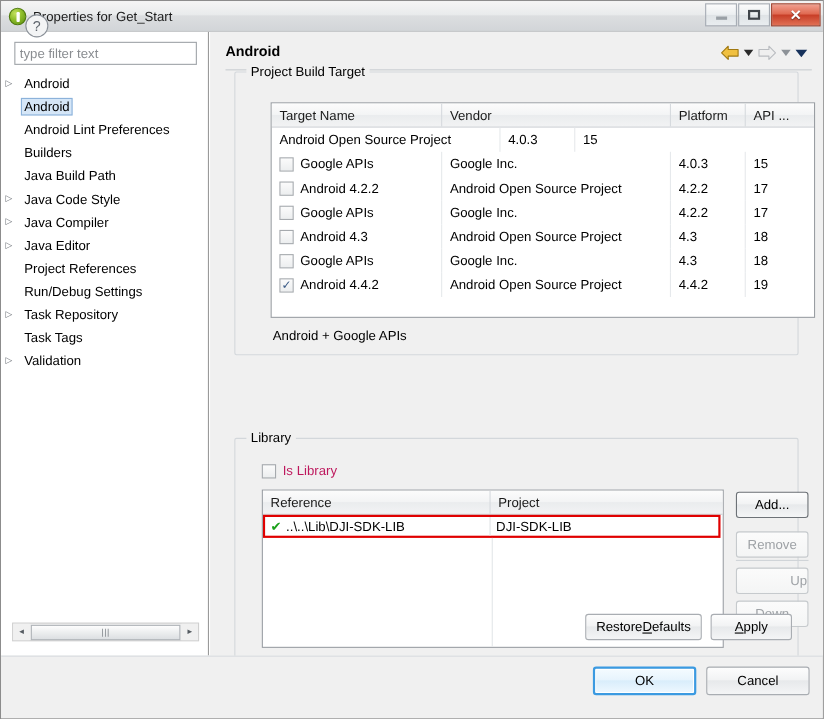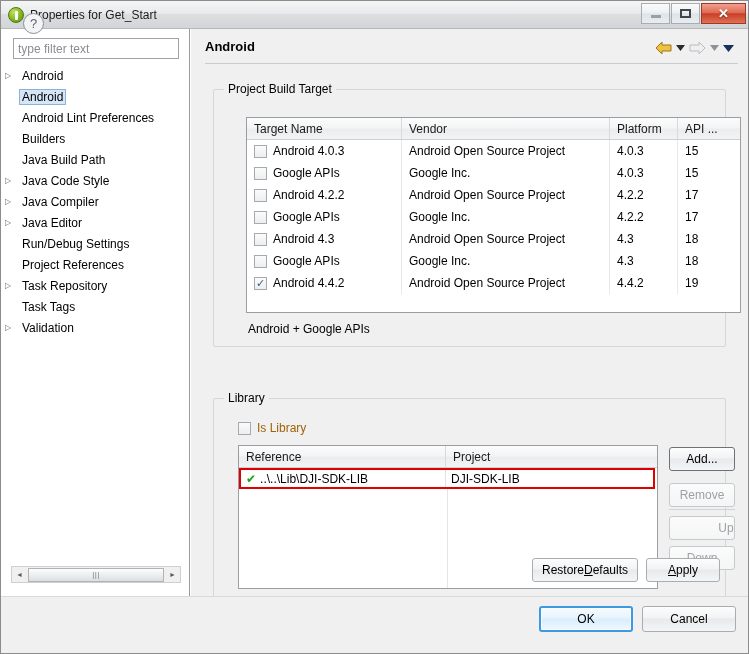--- a/index.html
+++ b/index.html
@@ -217,21 +217,21 @@
     font-family: "DejaVu Sans", sans-serif;
   }
   #build-summary {
     position: absolute; left: 34px; top: 232px;
     font-size: 12px; color: #000000;
   }
 
   
   #lib-checkbox-row {
     position: absolute; left: 24px; top: 22px;
-    display: flex; align-items: center; font-size: 12px; color: #a16207;
+    display: flex; align-items: center; font-size: 12px; color: #be185d;
   }
   #lib-table {
     position: absolute; left: 24px; top: 46px;
     width: 420px; height: 144px;
     border: 1px solid #9a9ea3;
     background: #ffffff;
     overflow: hidden;
     text-align: center;
   }
   .lib-col-ref { width: 207px; }
@@ -354,25 +354,25 @@
         <div class="tree-row">
           <span class="tree-arrow">▷</span>
           <span class="tree-label">Java Compiler</span>
         </div>
         <div class="tree-row">
           <span class="tree-arrow">▷</span>
           <span class="tree-label">Java Editor</span>
         </div>
         <div class="tree-row">
           <span class="tree-arrow empty">▷</span>
+          <span class="tree-label">Project References</span>
+        </div>
+        <div class="tree-row">
+          <span class="tree-arrow empty">▷</span>
           <span class="tree-label">Run/Debug Settings</span>
-        </div>
-        <div class="tree-row">
-          <span class="tree-arrow empty">▷</span>
-          <span class="tree-label">Project References</span>
         </div>
         <div class="tree-row">
           <span class="tree-arrow">▷</span>
           <span class="tree-label">Task Repository</span>
         </div>
         <div class="tree-row">
           <span class="tree-arrow empty">▷</span>
           <span class="tree-label">Task Tags</span>
         </div>
         <div class="tree-row">
@@ -414,36 +414,32 @@
         </span>
         <span class="nav-chev">
           <svg width="11" height="7" viewBox="0 0 11 7">
               <path d="M0 0 L11 0 L5.5 7 Z" fill="#17325c"></path>
             </svg>
         </span>
       </div>
 
       <div id="title-sep"></div>
 
-      <div class="group" style="left:22px; top:60px; width:513px; height:258px;padding-left:16px;">
+      <div class="group" style="left:22px; top:36px; width:513px; height:258px;padding-left:16px;">
         <span class="group-title">Project Build Target</span>
 
         <div id="target-table">
           <div class="tbl-head">
             <div class="th col-name">Target Name</div>
             <div class="th col-vendor">Vendor</div>
             <div class="th col-plat">Platform</div>
             <div class="th col-api last">API ...</div>
           </div>
 
           <div class="tbl-row">
-            <div class="td col-name">
-              <span class="cb"></span>
-              <span>Android 4.0.3</span>
-            </div>
             <div class="td col-vendor">Android Open Source Project</div>
             <div class="td col-plat">4.0.3</div>
             <div class="td col-api last">15</div>
           </div>
 
           <div class="tbl-row">
             <div class="td col-name">
               <span class="cb"></span>
               <span>Google APIs</span>
             </div>

